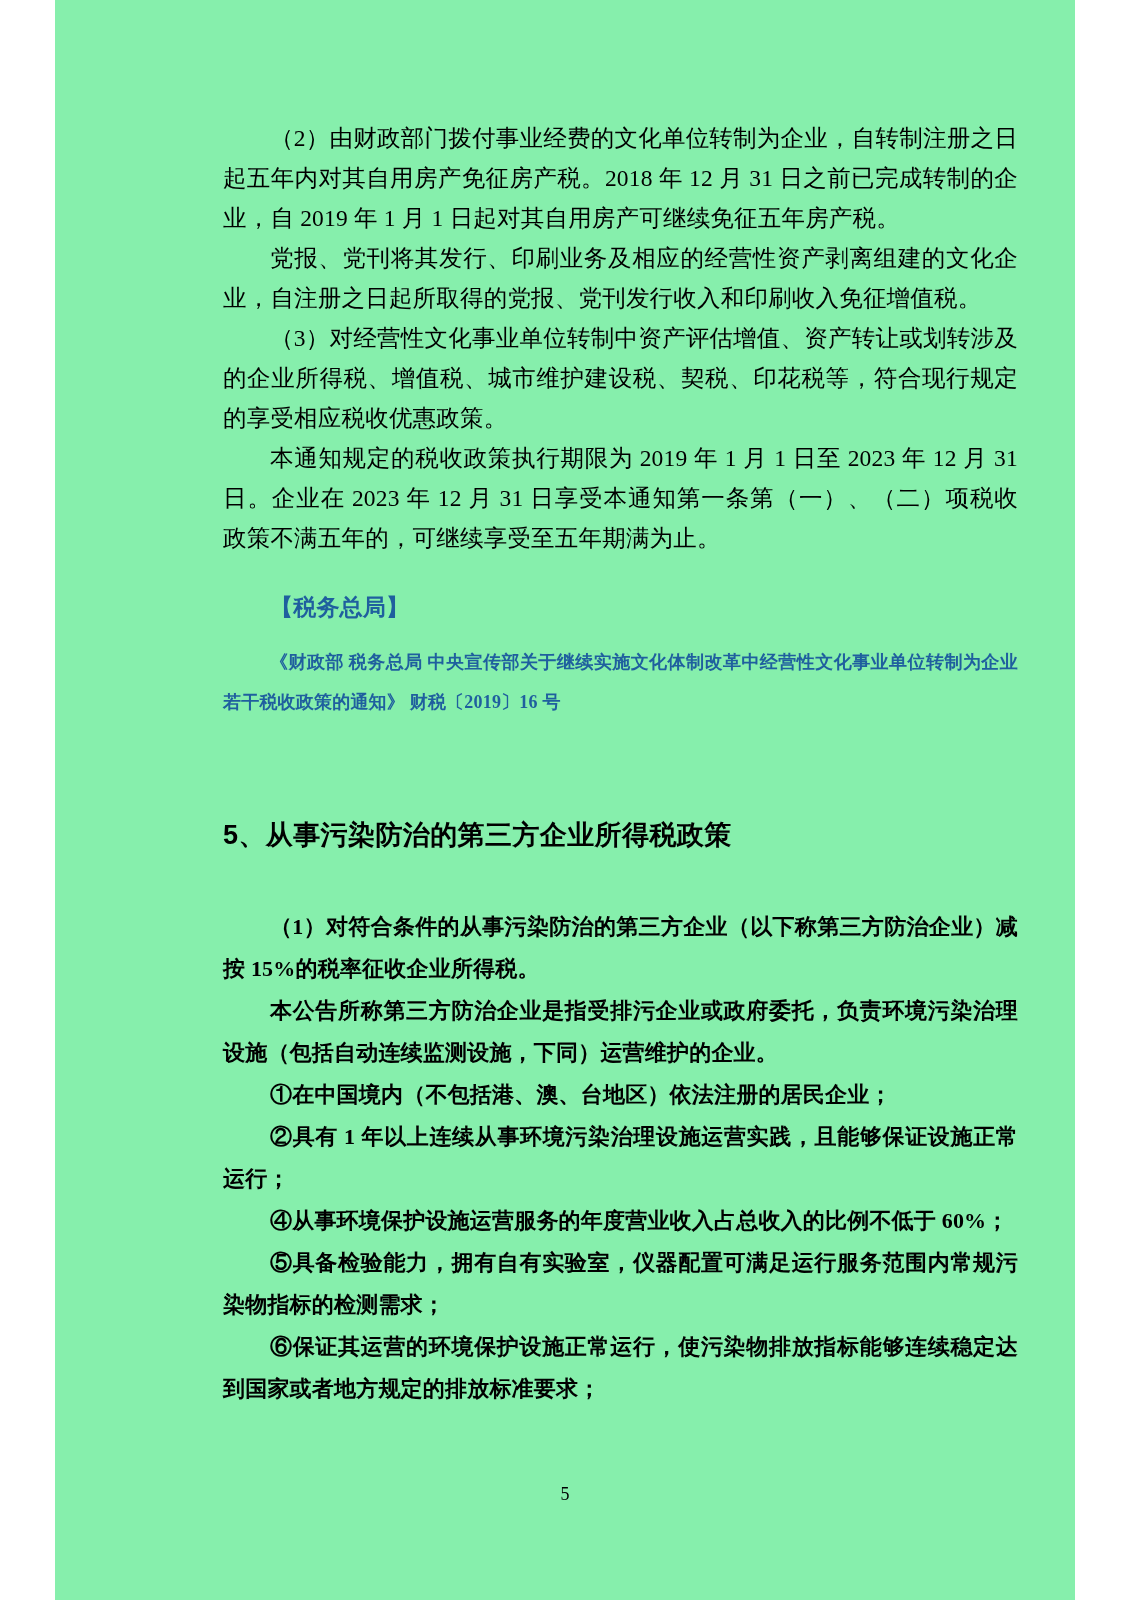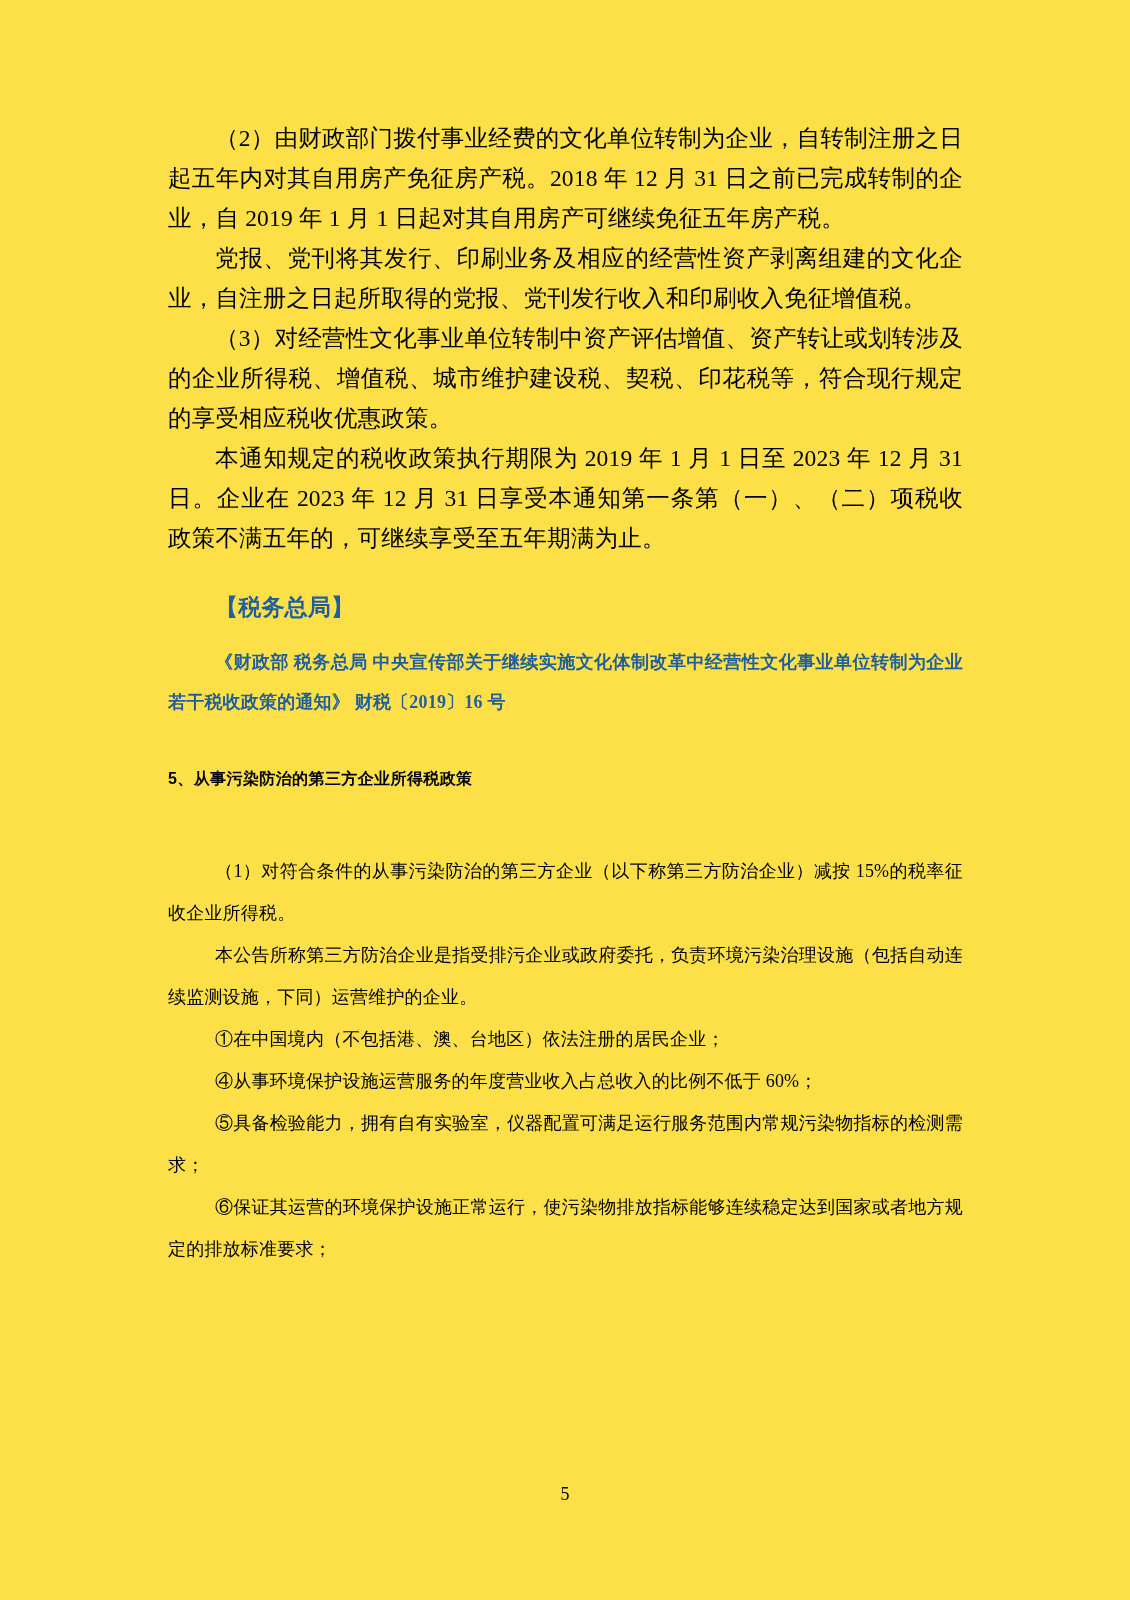--- a/index.html
+++ b/index.html
@@ -6,24 +6,24 @@
     margin: 0;
     padding: 0;
     background: #ffffff;
   }
   body {
     font-family: "Liberation Serif", "DejaVu Serif", serif;
     color: #000000;
   }
   .page {
     position: relative;
-    width: 1130px;
+    width: 1020px;
     height: 1600px;
     margin: 0 auto;
-    background: #fde047;
+    background: #86efac;
     box-sizing: border-box;
     overflow: hidden;
   }
   .content {
     position: absolute;
     left: 168px;
     top: 118px;
     width: 795px;
   }
   p {
@@ -51,32 +51,33 @@
     color: #1f5f9e;
     font-weight: bold;
     font-size: 18px;
     line-height: 42px;
     margin-top: 14px;
     text-indent: 47px;
   }
   .heading {
     font-family: "Liberation Sans", "DejaVu Sans", sans-serif;
     font-weight: bold;
-    font-size: 16px;
-    margin-top: 40px;
+    font-size: 27px;
+    margin-top: 96px;
     margin-bottom: 0;
     line-height: 34px;
     letter-spacing: 0.4px;
   }
   .gap-after-heading {
     height: 54px;
   }
   .sec2 p {
-    font-size: 18px;
+    font-size: 22px;
     line-height: 42px;
+    font-weight: bold;
   }
   .page-number {
     position: absolute;
     left: 0;
     right: 0;
     top: 1484px;
     text-align: center;
     font-size: 18px;
     font-family: "Liberation Serif", serif;
     color: #000;
@@ -97,20 +98,21 @@
       <p class="policy-ref">《财政部 税务总局  中央宣传部关于继续实施文化体制改革中经营性文化事业单位转制为企业若干税收政策的通知》    财税〔2019〕16 号</p>
     </div>
 
     <h2 class="heading">5、从事污染防治的第三方企业所得税政策</h2>
     <div class="gap-after-heading"></div>
 
     <div class="sec-block sec2">
       <p class="indent">（1）对符合条件的从事污染防治的第三方企业（以下称第三方防治企业）减按 15%的税率征收企业所得税。</p>
       <p class="indent">本公告所称第三方防治企业是指受排污企业或政府委托，负责环境污染治理设施（包括自动连续监测设施，下同）运营维护的企业。</p>
       <p class="indent">①在中国境内（不包括港、澳、台地区）依法注册的居民企业；</p>
+      <p class="indent">②具有 1 年以上连续从事环境污染治理设施运营实践，且能够保证设施正常运行；</p>
       <p class="indent">④从事环境保护设施运营服务的年度营业收入占总收入的比例不低于 60%；</p>
       <p class="indent">⑤具备检验能力，拥有自有实验室，仪器配置可满足运行服务范围内常规污染物指标的检测需求；</p>
       <p class="indent">⑥保证其运营的环境保护设施正常运行，使污染物排放指标能够连续稳定达到国家或者地方规定的排放标准要求；</p>
 
     </div>
 
   </div>
 
   <div class="page-number">5</div>
 </div>

